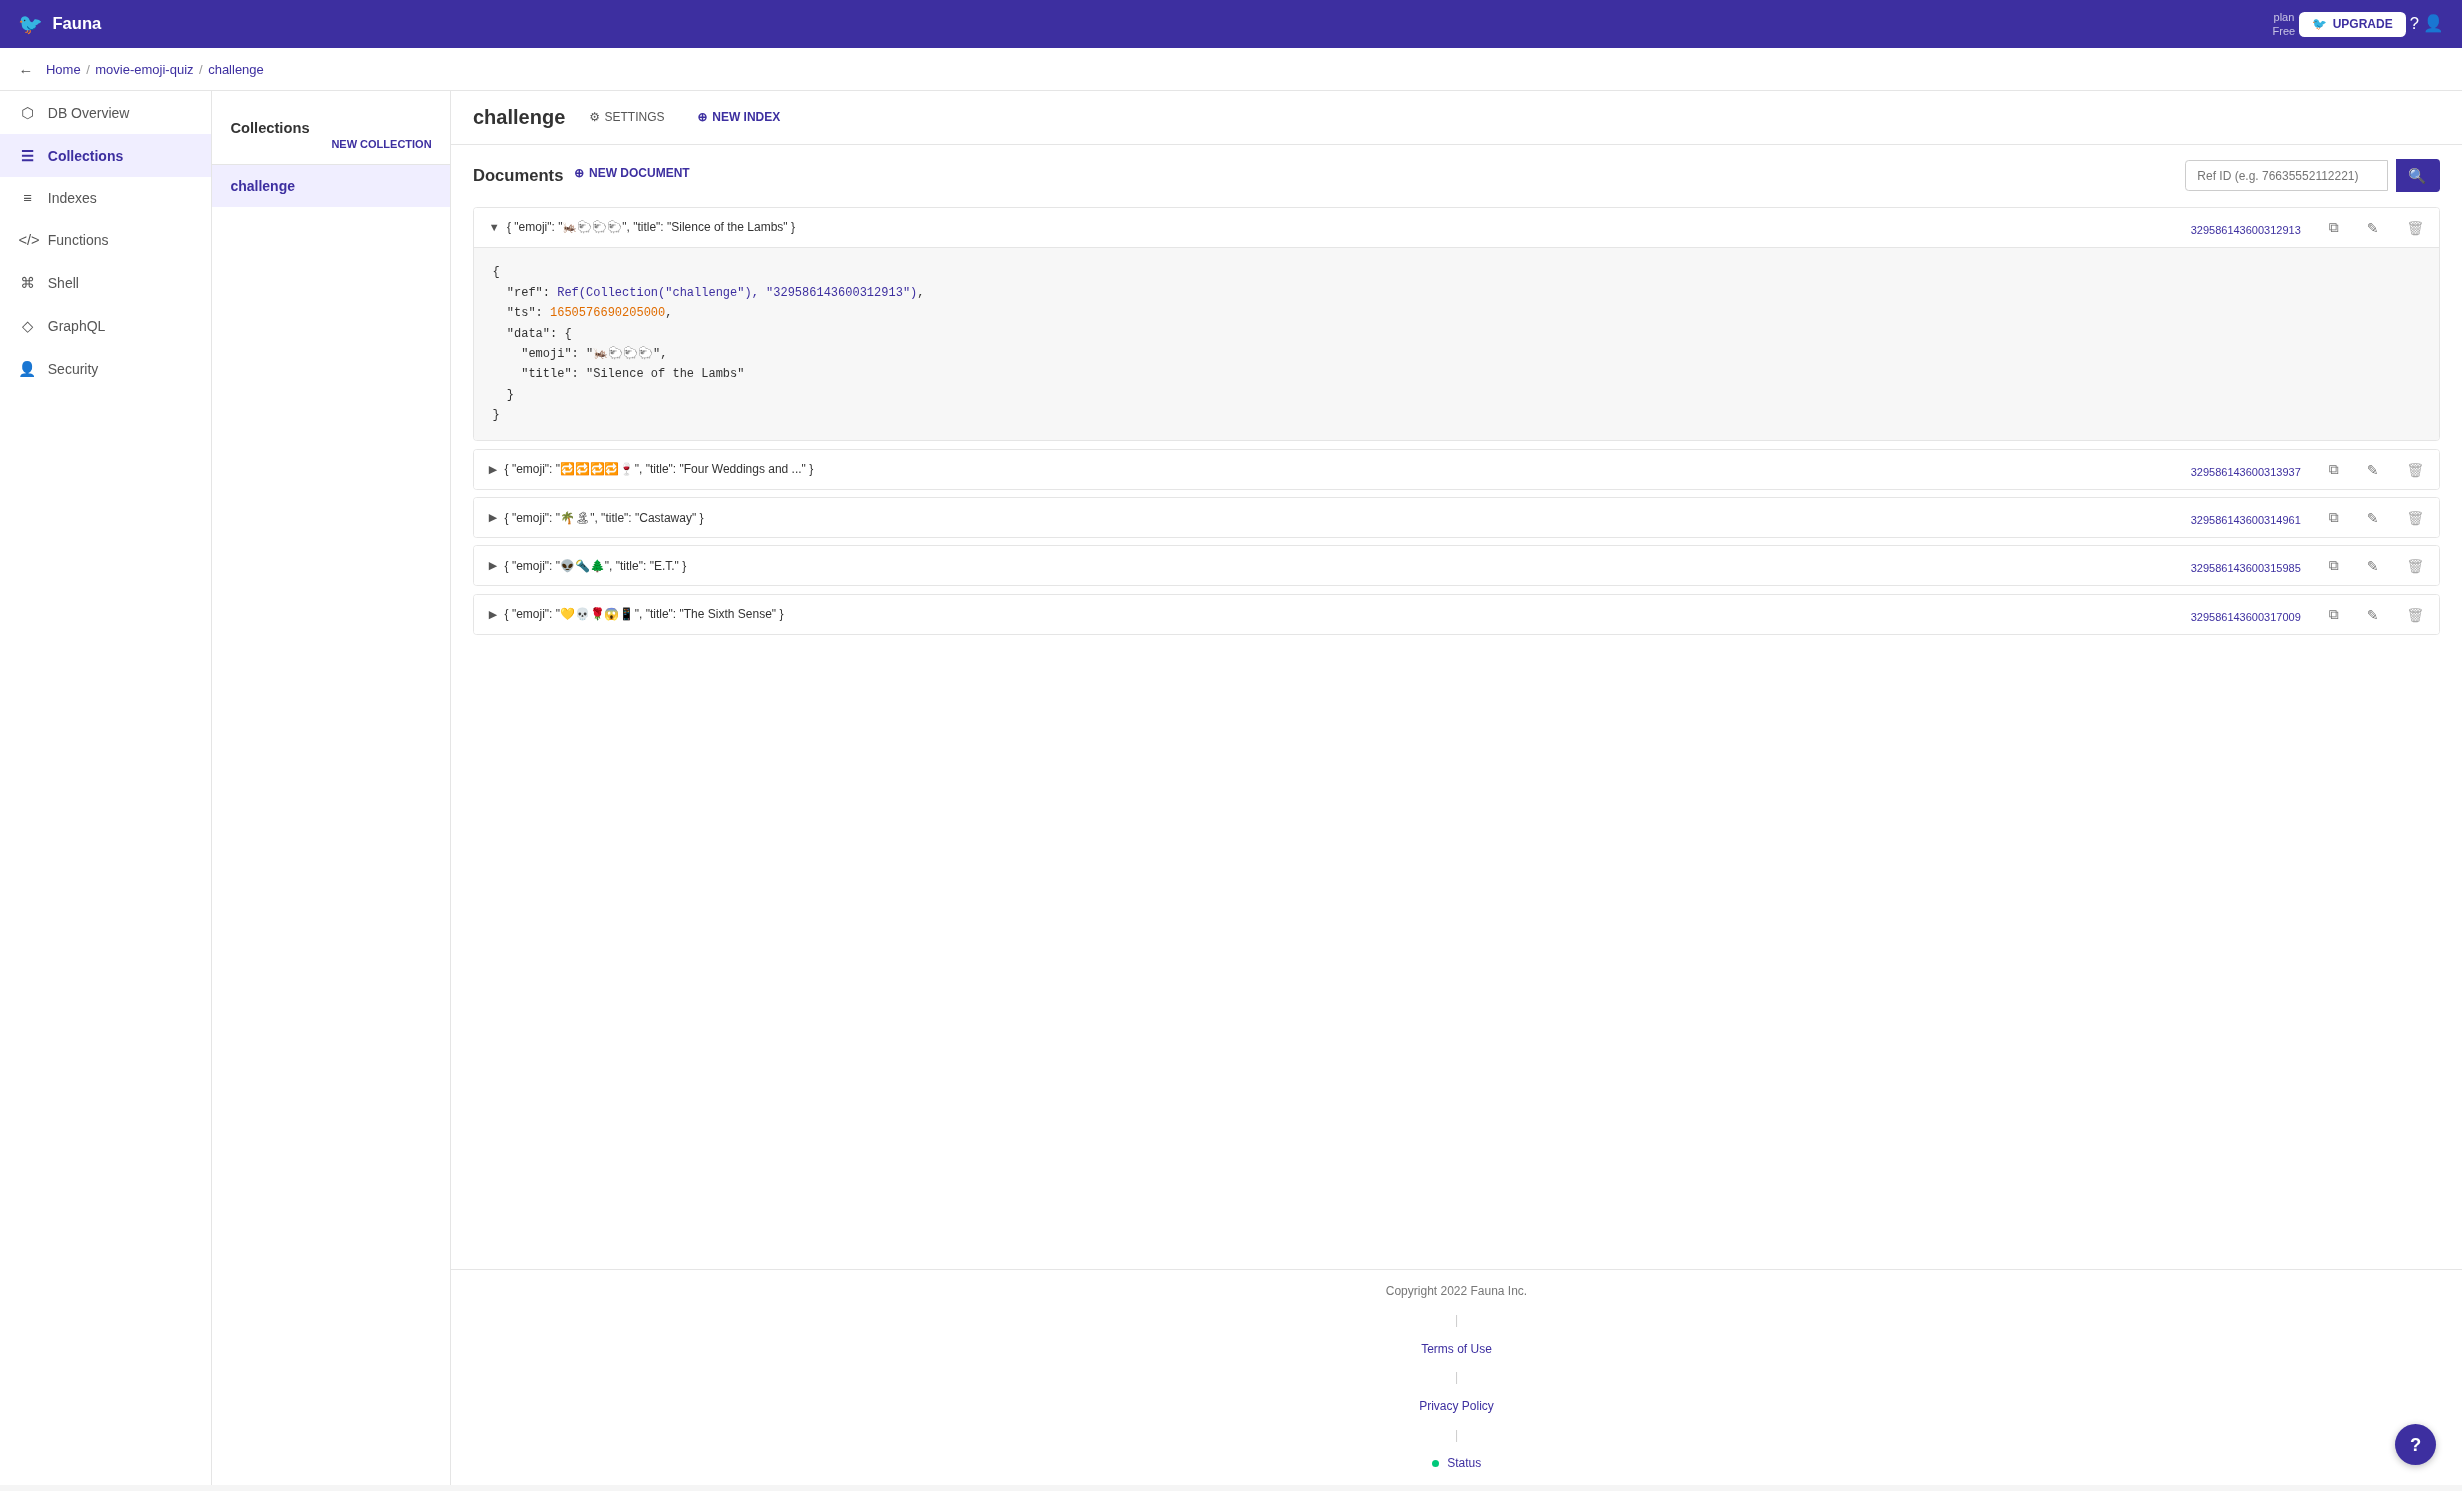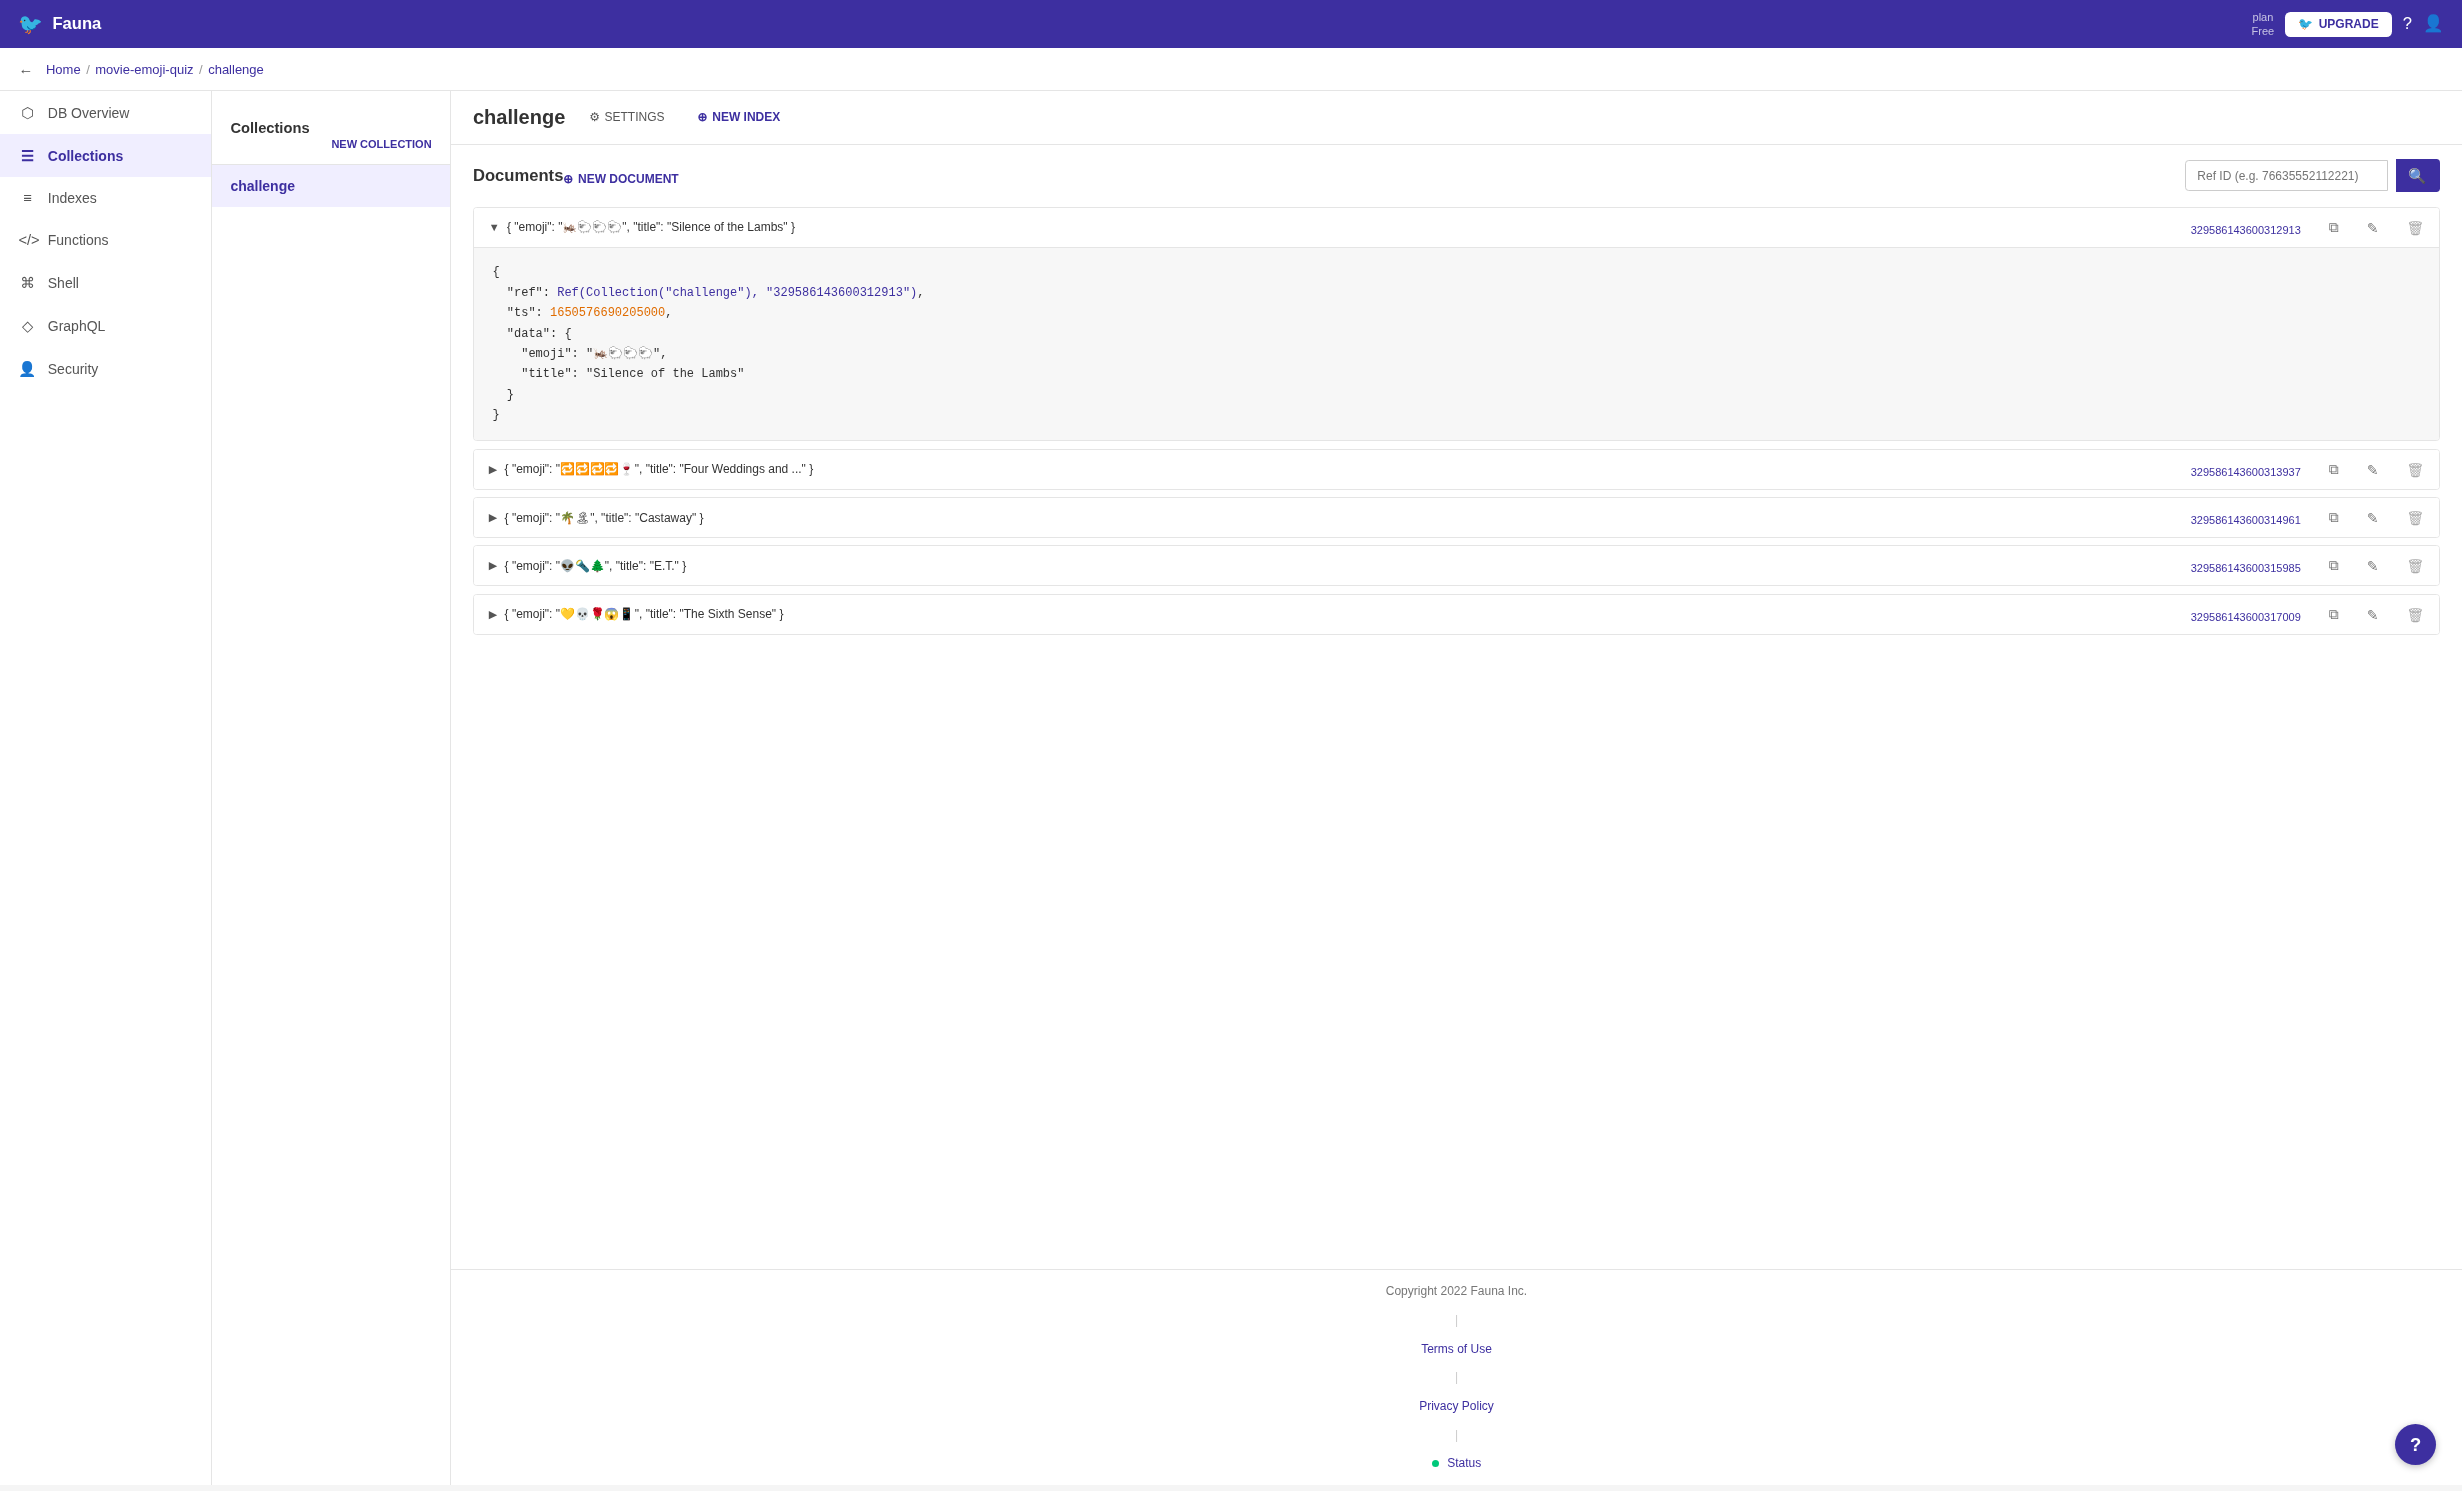--- a/index.html
+++ b/index.html
@@ -9,21 +9,21 @@
     .topnav {
       background: #3d2fa0;
       height: 48px;
       display: flex;
       align-items: center;
       padding: 0 18.4px;
       justify-content: space-between;
     }
     .topnav-left { display: flex; align-items: center; gap: 9.2px; }
     .fauna-logo { color: white; font-size: 16.6px; font-weight: 600; display: flex; align-items: center; gap: 7.4px; }
-    .topnav-right { display: flex; align-items: center; gap: 11px; }
+    .topnav-right { display: flex; align-items: center; gap: 4px; }
     .plan-box { color: rgba(255,255,255,0.7); font-size: 11px; text-align: center; line-height: 1.3; }
     .upgrade-btn {
       background: white;
       color: #3d2fa0;
       border: none;
       border-radius: 5.5px;
       padding: 5.5px 13px;
       font-weight: 700;
       font-size: 12px;
       cursor: pointer;
@@ -121,21 +121,21 @@
     }
 
     
     .documents-section { padding: 14.7px 22px; flex: 1; }
     .documents-header {
       display: flex;
       align-items: center;
       justify-content: space-between;
       margin-bottom: 14.7px;
     }
-    .documents-title-row { display: flex; align-items: flex-end; }
+    .documents-title-row { display: flex; align-items: flex-start; gap: 11px; }
     .documents-title { font-size: 16.6px; font-weight: 600; color: #333; }
     .new-doc-btn {
       display: flex; align-items: center; gap: 4.6px;
       color: #3d2fa0; font-size: 12px; font-weight: 600; cursor: pointer;
       text-transform: uppercase;
     }
     .search-row { display: flex; align-items: center; gap: 7.4px; }
     .ref-search {
       border: 0.9px solid #ccc;
       border-radius: 3.7px 0 0 3.7px;

